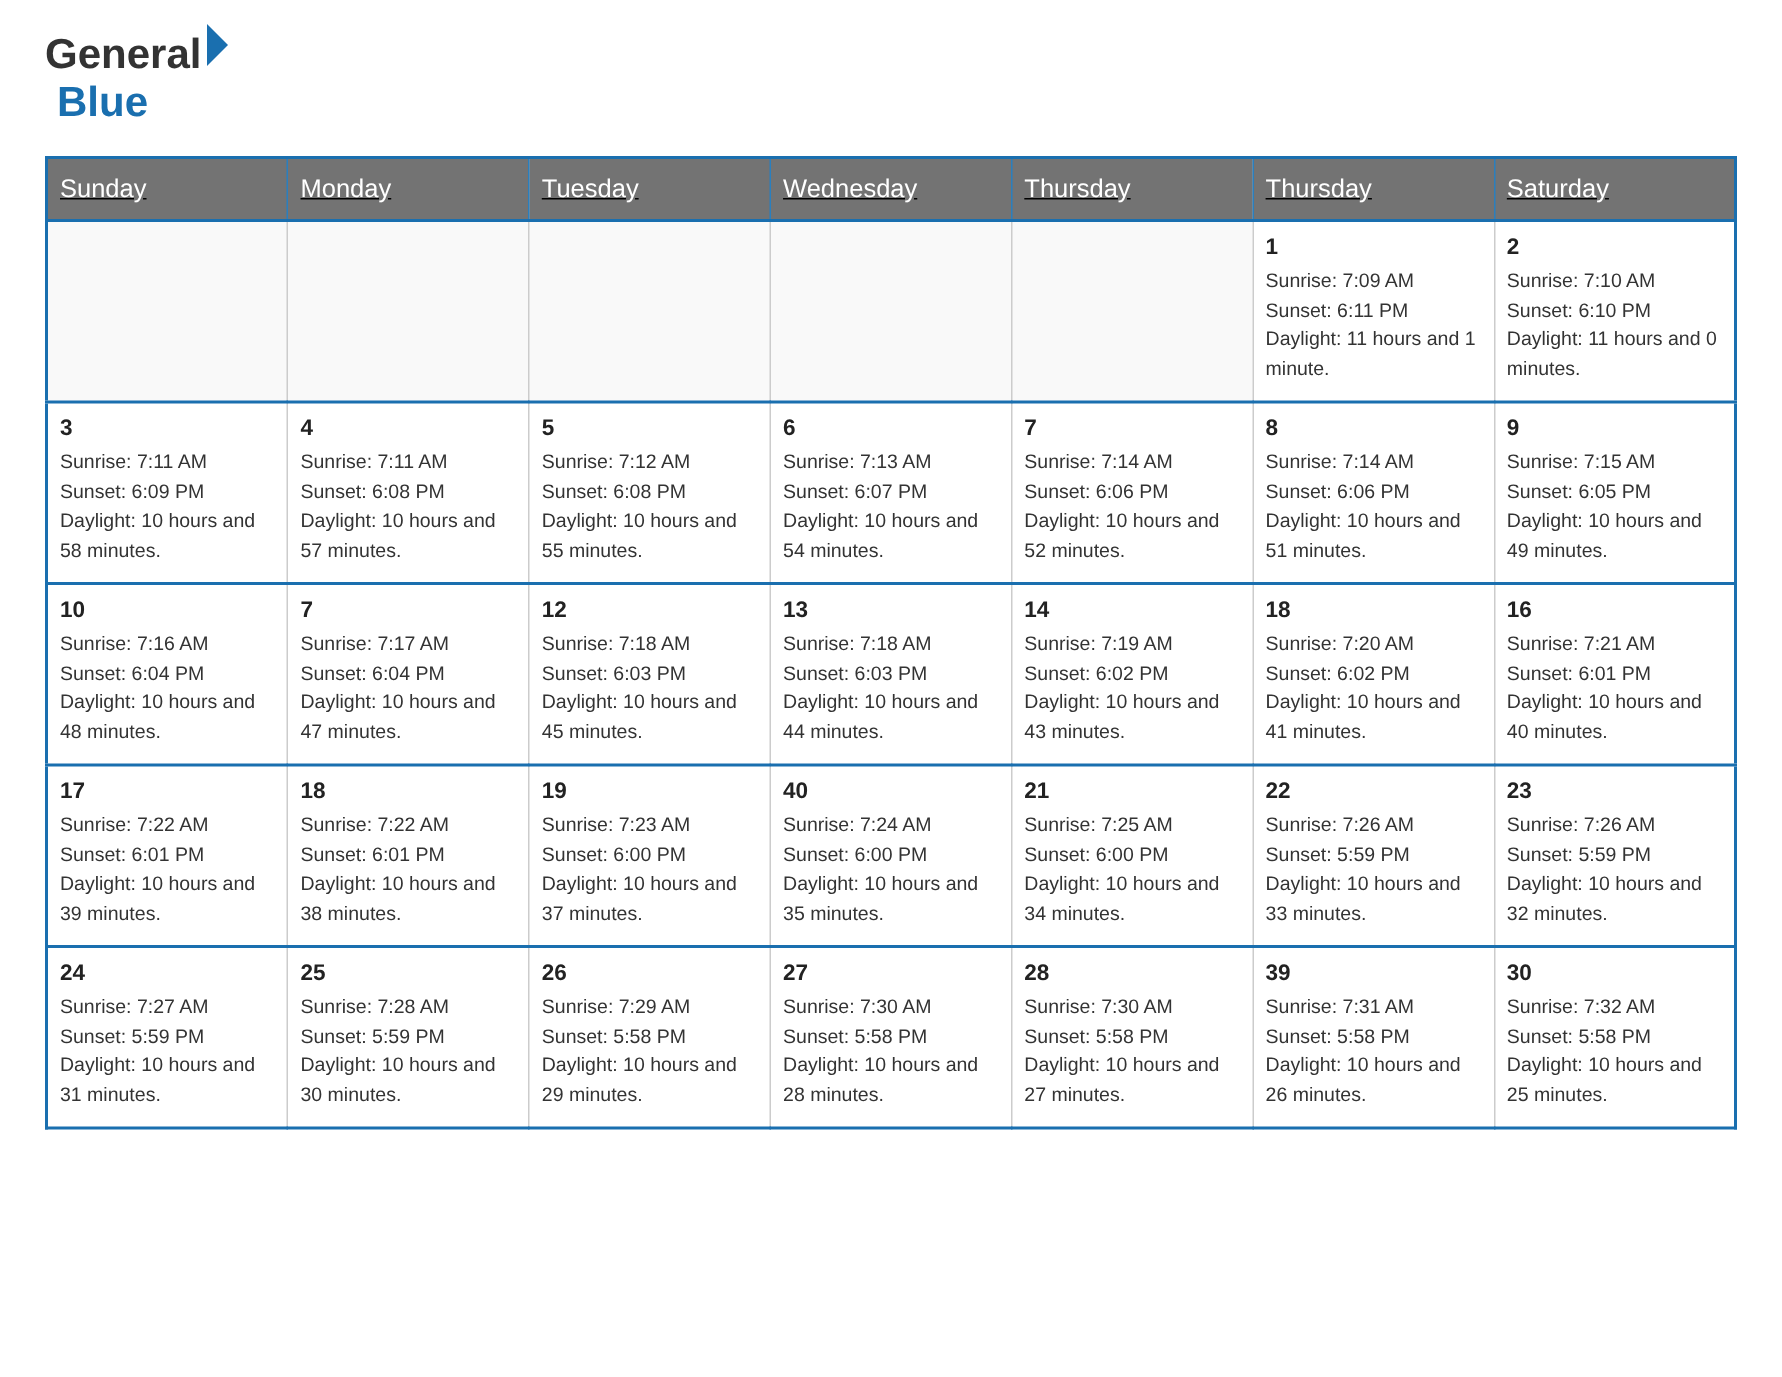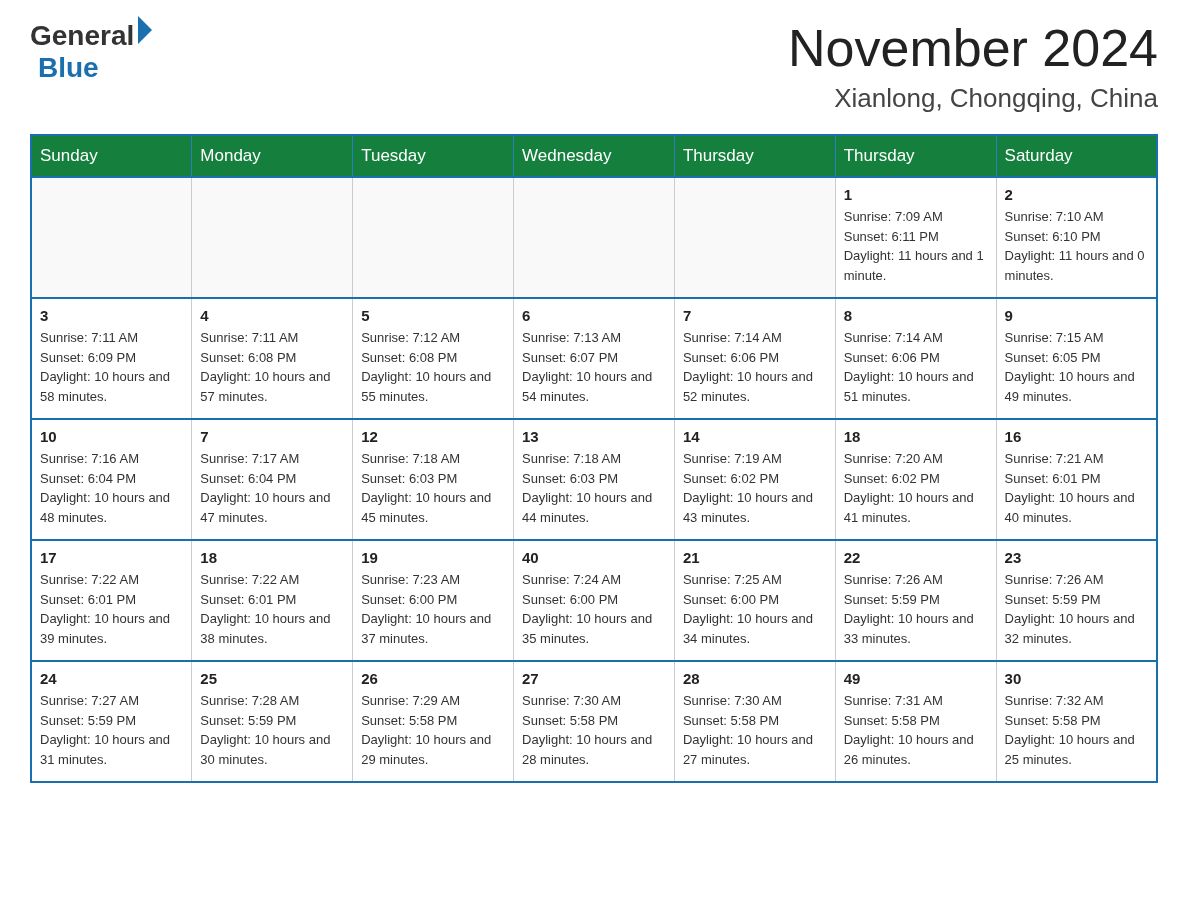--- a/index.html
+++ b/index.html
@@ -58,21 +58,22 @@
       font-size: 26px;
       color: #444;
       margin-top: 6px;
     }
     .calendar {
       width: 100%;
       border-collapse: collapse;
       border: 2px solid #1a6faf;
     }
     .calendar thead tr {
-      background-color: #15803d;
+      background-color: #737373;
+      text-decoration: underline;
     }
     .calendar thead th {
       color: #fff;
       font-size: 17px;
       font-weight: normal;
       padding: 10px 8px;
       text-align: left;
       border-right: 1px solid #2a7fbe;
       width: calc(100% / 7);
     }
@@ -116,24 +117,20 @@
 <div class="header">
   <div class="logo">
     <div class="logo-top">
       <span class="logo-general">General</span>
       <div class="logo-arrow"></div>
     </div>
     <div style="display:flex; align-items:center; margin-left:4px;">
       <span class="logo-sub">Blue</span>
     </div>
   </div>
-  <div class="title-section">
-    <div class="month-title">November 2024</div>
-    <div class="location-title">Xianlong, Chongqing, China</div>
-  </div>
 </div>
 
 <table class="calendar">
   <thead>
     <tr>
     <th>Sunday</th>
         <th>Monday</th>
         <th>Tuesday</th>
         <th>Wednesday</th>
         <th>Thursday</th>
@@ -262,21 +259,21 @@
         </td>
         <td>
           <span class="day-number">27</span>
           <div class="day-info">Sunrise: 7:30 AM<br>Sunset: 5:58 PM<br>Daylight: 10 hours and 28 minutes.</div>
         </td>
         <td>
           <span class="day-number">28</span>
           <div class="day-info">Sunrise: 7:30 AM<br>Sunset: 5:58 PM<br>Daylight: 10 hours and 27 minutes.</div>
         </td>
         <td>
-          <span class="day-number">49</span>
+          <span class="day-number">39</span>
           <div class="day-info">Sunrise: 7:31 AM<br>Sunset: 5:58 PM<br>Daylight: 10 hours and 26 minutes.</div>
         </td>
         <td>
           <span class="day-number">30</span>
           <div class="day-info">Sunrise: 7:32 AM<br>Sunset: 5:58 PM<br>Daylight: 10 hours and 25 minutes.</div>
         </td>
       </tr>
     </tbody>
 </table>
 

